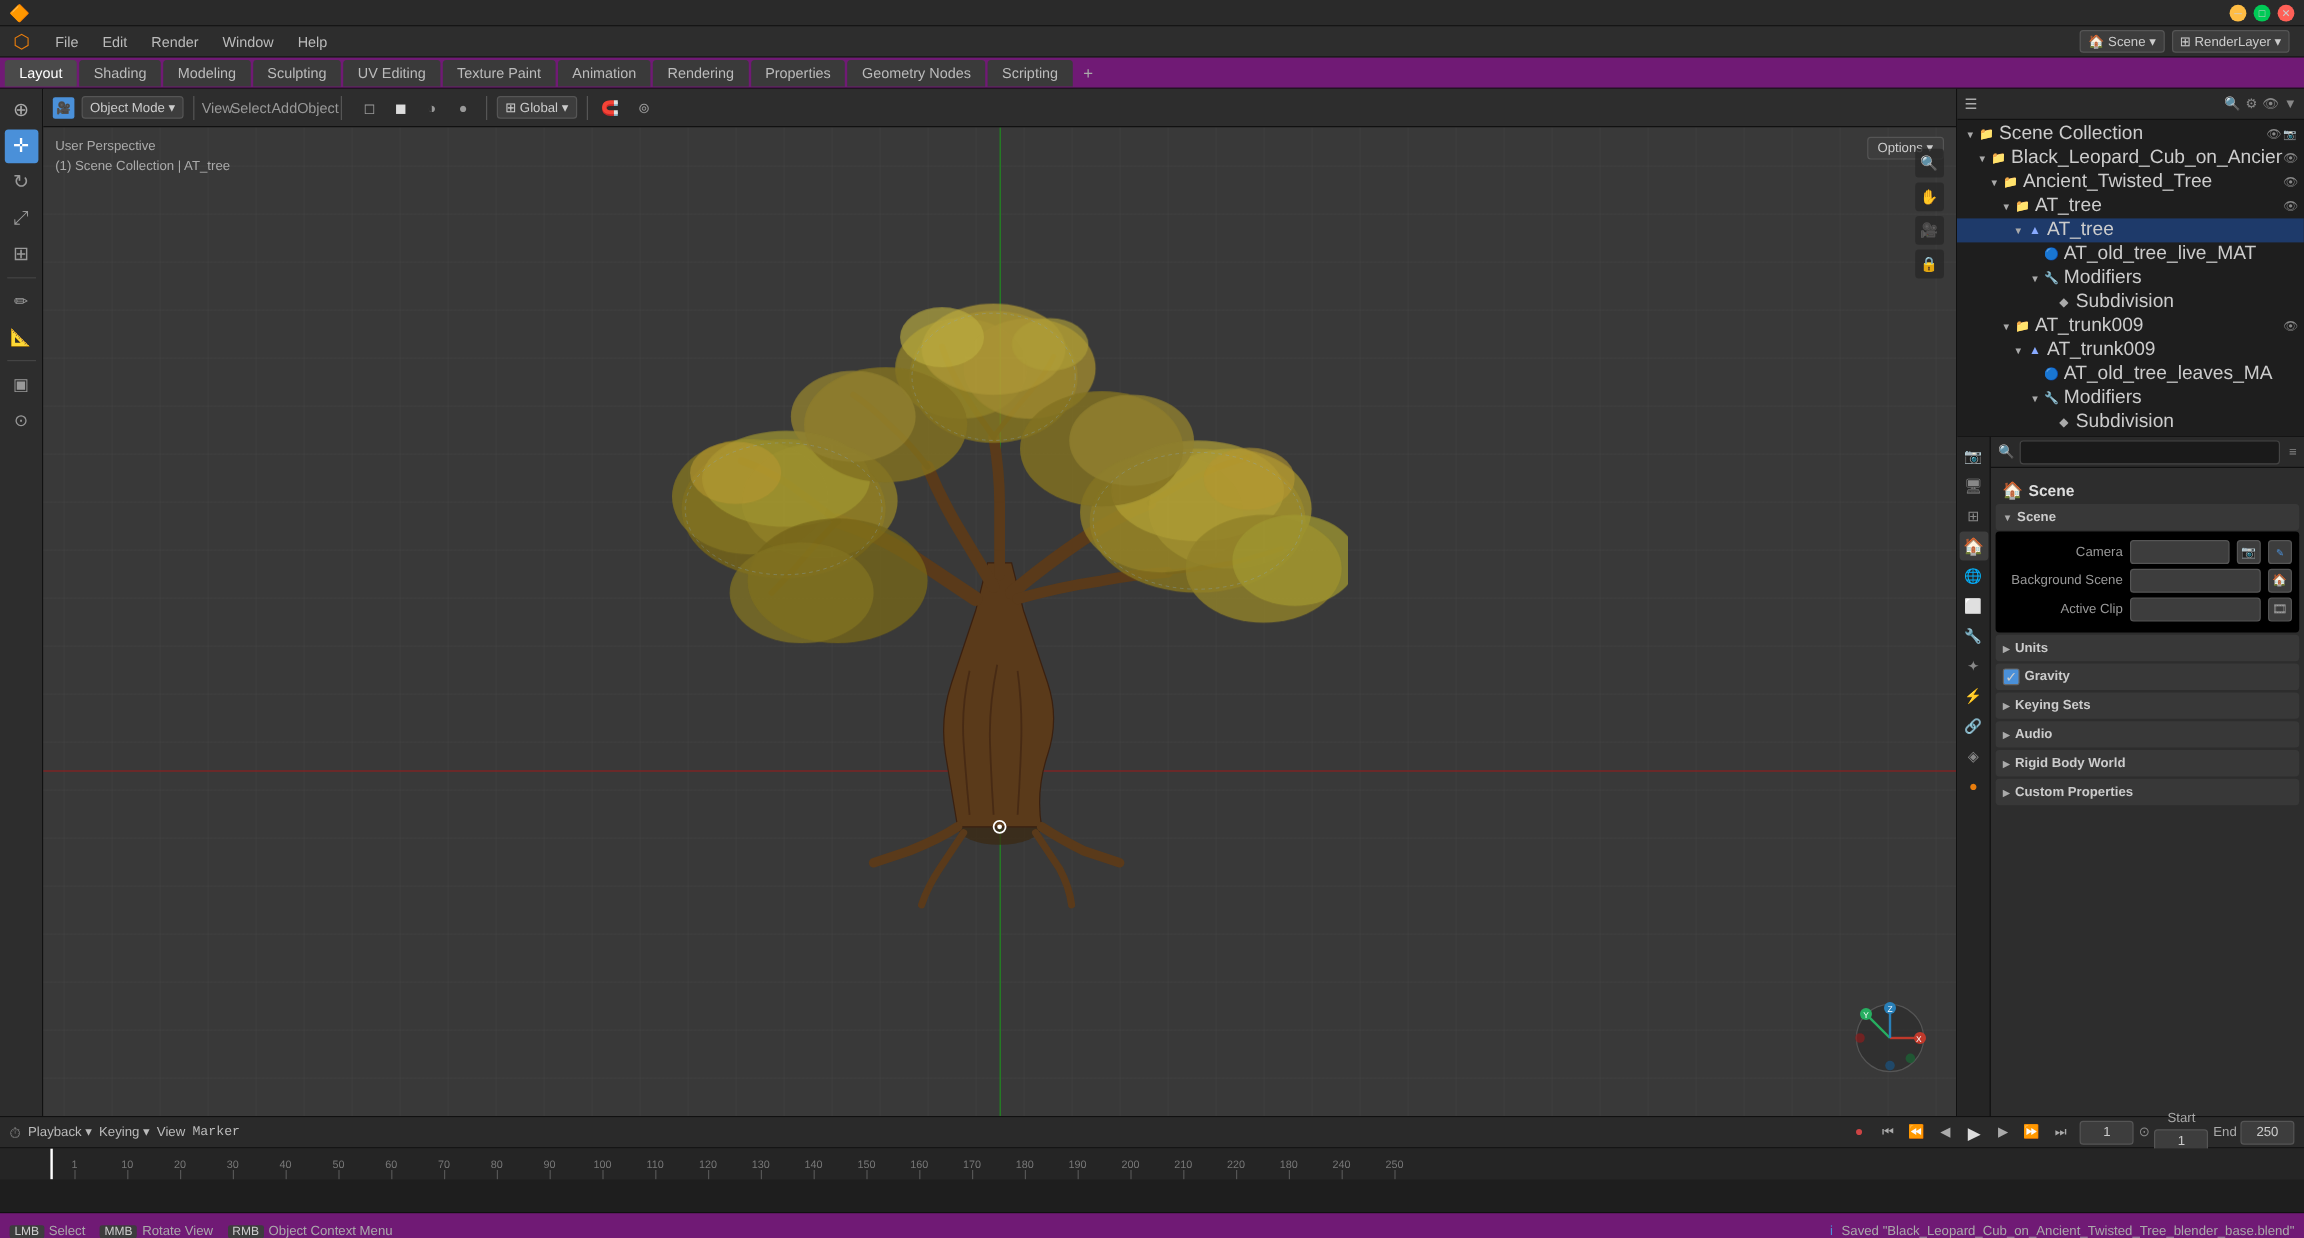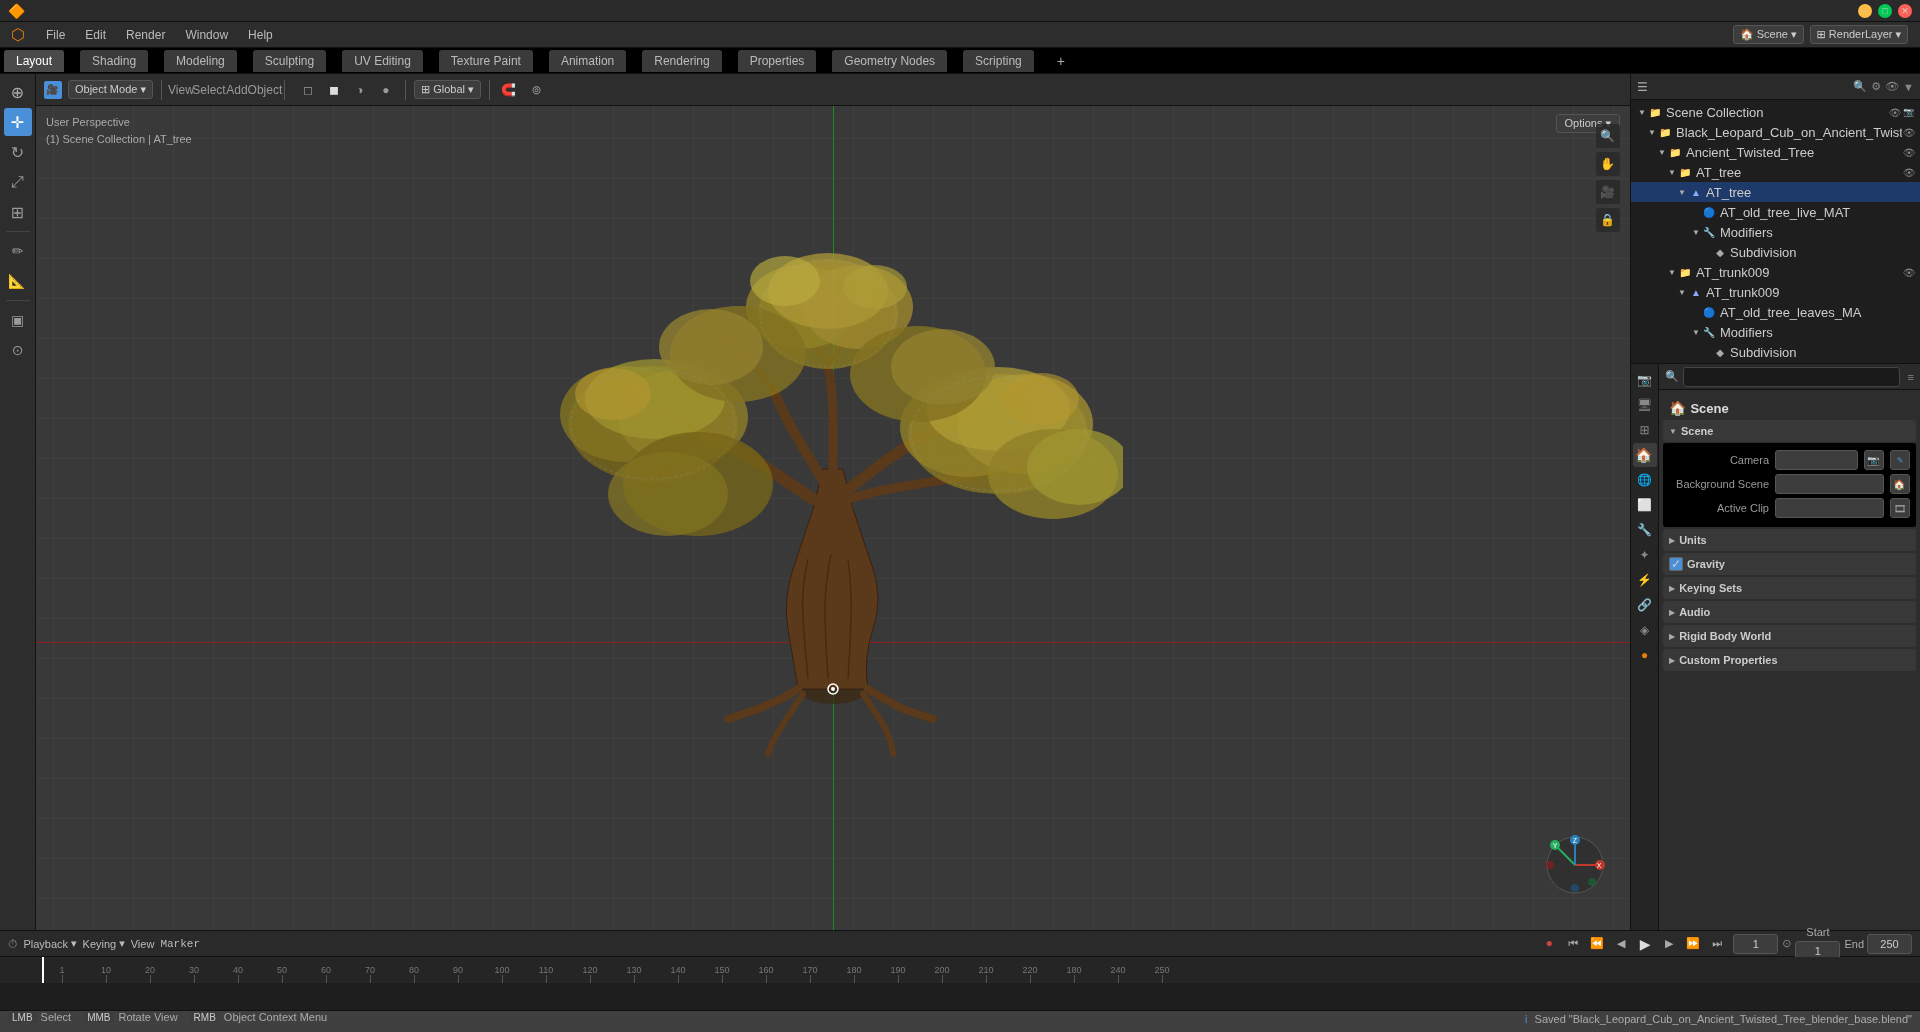--- a/index.html
+++ b/index.html
@@ -61,27 +61,27 @@
     }
     .menu-item.blender-logo {
       width: 36px;
       justify-content: center;
       font-size: 16px;
     }
 
     
     #workspace-tabs {
       height: 26px;
-      background: #000000;
+      background: #701a75;
       display: flex;
       align-items: center;
       border-bottom: 1px solid #111;
       flex-shrink: 0;
       padding-left: 4px;
-      gap: 16px;
+      gap: 2px;
     }
     .workspace-tab {
       padding: 0 12px;
       height: 22px;
       display: flex;
       align-items: center;
       font-size: 12px;
       color: #bbb;
       cursor: pointer;
       border-radius: 3px 3px 0 0;
@@ -314,21 +314,21 @@
       display: flex; align-items: center; justify-content: center;
       font-size: 8px; color: #aaa; cursor: pointer; flex-shrink: 0;
     }
     .outliner-icon {
       width: 14px; height: 14px;
       display: flex; align-items: center; justify-content: center;
       font-size: 10px; flex-shrink: 0; margin-right: 3px;
     }
     .outliner-label {
       flex: 1;
-      font-size: 13px;
+      font-size: 16px;
       white-space: nowrap;
       overflow: hidden;
     }
     .outliner-eye {
       width: 14px; height: 14px;
       display: flex; align-items: center; justify-content: center;
       font-size: 10px; color: #888; cursor: pointer;
     }
 
     
@@ -532,23 +532,23 @@
     }
     #timeline-content {
       height: 28px;
       background: #1e1e1e;
       position: relative;
     }
 
     
     #statusbar {
       height: 22px;
-      background: #404040;
-      display: flex;
-      align-items: flex-start;
+      background: #701a75;
+      display: flex;
+      align-items: flex-end;
       padding: 0 8px;
       gap: 12px;
       border-top: 1px solid #111;
       flex-shrink: 0;
     }
     .statusbar-item {
       font-size: 11px;
       color: #aaa;
       display: flex;
       align-items: center;

